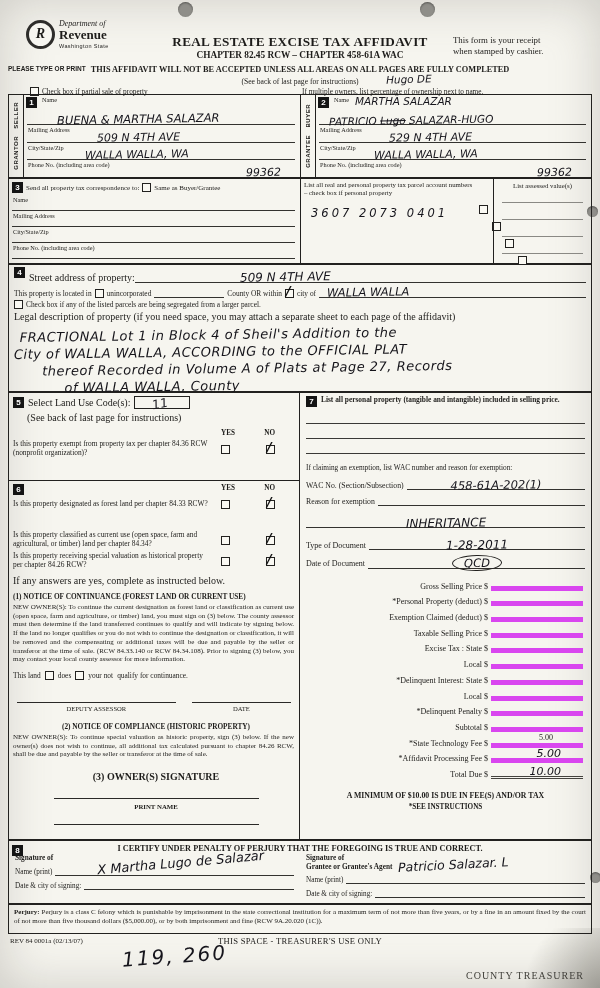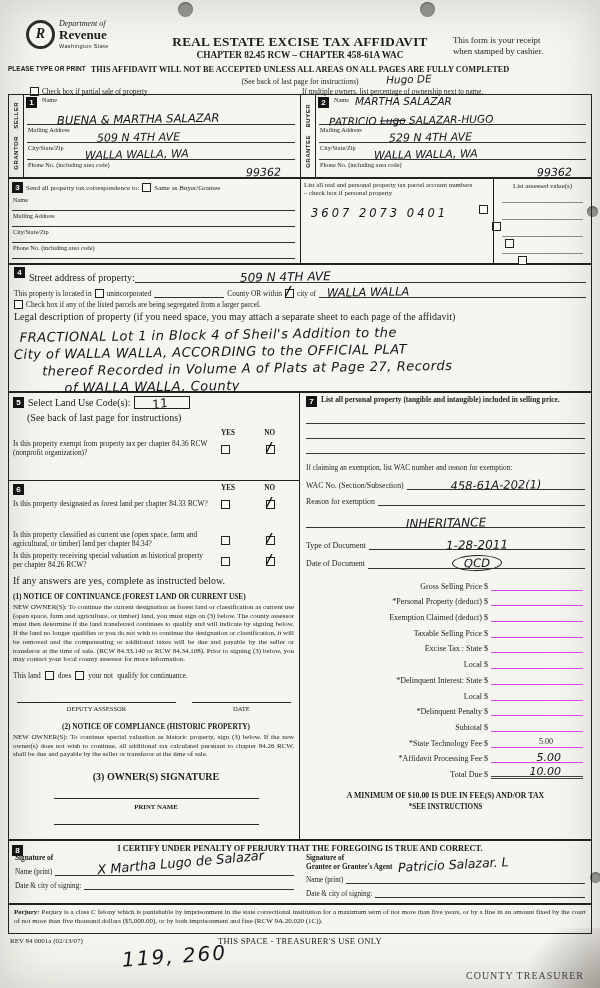--- a/index.html
+++ b/index.html
@@ -31,21 +31,21 @@
   .tiny{font-size:6.8px}
   .ynhead{display:flex;justify-content:space-between;width:54px;margin-left:auto;margin-right:24px;
           font-size:7.2px;font-weight:bold}
   .yncol{width:54px;margin-right:24px;display:flex;justify-content:space-between;flex:0 0 auto;padding-top:2px}
   .qrow{display:flex;align-items:center}
   .qtext{flex:1;padding-right:8px;font-size:7.4px;line-height:9px}
   .para{font-size:7px;line-height:8.7px;text-align:justify;padding-right:5px}
   .bl{border-bottom:1px solid #3a3936;height:15px}
   .mrow{display:flex;align-items:flex-end;height:15.7px}
   .mlabel{flex:1;text-align:right;font-size:8px;padding-right:3px;white-space:nowrap}
-  .mval{width:92px;border-bottom:1px solid #d946ef;position:relative;height:15.7px;flex:0 0 auto;margin-right:2px}
+  .mval{width:92px;border-bottom:5px solid #d946ef;position:relative;height:15.7px;flex:0 0 auto;margin-right:2px}
   .mval .typed{position:absolute;right:30px;bottom:1px;font-size:8px}
   .mval .mhw{position:absolute;right:22px;bottom:-2px;font-size:11px}
   .mrowhost > .mrow:last-of-type .mval{border-bottom:3px double #44433f}
   .legal{font:italic 13px "DejaVu Sans",sans-serif;line-height:17px;margin-top:3px;transform:rotate(-.8deg);
          letter-spacing:.5px;color:#15141a}
   .legal div:nth-child(1){margin-left:6px}
   .legal div:nth-child(3){margin-left:28px}
   .legal div:nth-child(4){margin-left:50px}
   .strike{text-decoration:line-through}
   .logo{display:flex;align-items:center;gap:4px}

